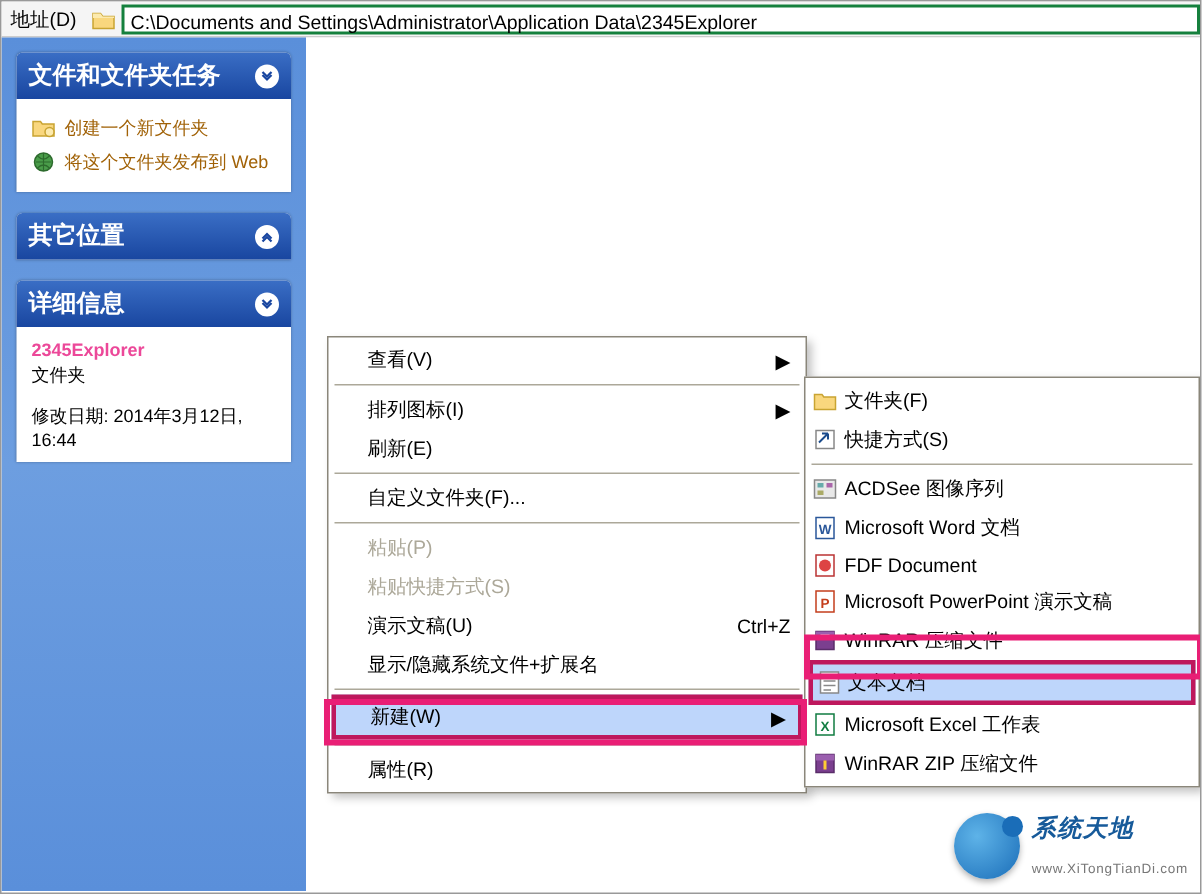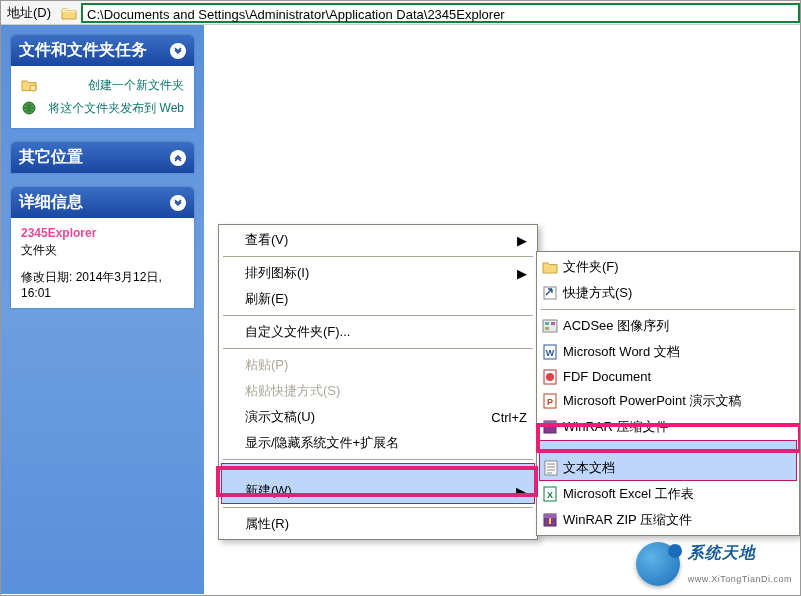--- a/index.html
+++ b/index.html
@@ -8,31 +8,31 @@
 .addr-label { padding: 0 6px; font-size: 13px; }
 .addr-folder-icon { width: 16px; height: 14px; margin: 0 4px; }
 .addr-path { flex: 1; font-size: 13px; padding: 2px 4px; background: #fff; border: 2px solid #15803d; height: 20px; }
 .main { display: flex; height: calc(100% - 25px); }
 .sidebar { width: 203px; background: linear-gradient(to bottom, #5a8fda, #6d9ee0 50%, #5a8fda); padding: 10px 10px; }
 .panel { background: #fff; border-radius: 4px 4px 0 0; margin-bottom: 14px; box-shadow: 0 0 2px rgba(0,0,0,0.3); }
 .panel-head { background: linear-gradient(to bottom, #3a6ec5, #1946a0); color: #fff; font-weight: bold; font-size: 16px; padding: 5px 8px; border-radius: 4px 4px 0 0; display: flex; justify-content: space-between; align-items: center; }
 .chev { width: 16px; height: 16px; border-radius: 50%; background: #fff; display: flex; align-items: center; justify-content: center; }
 .chev svg { width: 10px; height: 10px; }
 .panel-body { padding: 8px 10px; }
-.task-item { display: flex; align-items: flex-start; gap: 6px; padding: 3px 0; color: #0f766e; cursor: pointer; justify-content: space-between; }
+.task-item { display: flex; align-items: flex-start; gap: 6px; padding: 3px 0; color: #a16207; cursor: pointer; }
 .task-icon { width: 16px; height: 16px; flex-shrink: 0; }
 .detail-title { font-weight: bold; color: #ec4899; margin-bottom: 2px; }
 .detail-type { color: #000; margin-bottom: 10px; }
 .detail-date { color: #000; }
 .content { flex: 1; background: #fff; position: relative; }
 .ctx-menu { position: absolute; background: #fff; border: 1px solid #8a867a; box-shadow: 3px 3px 6px rgba(0,0,0,0.25); padding: 2px; font-size: 13px; }
 .ctx1 { left: 14px; top: 199px; width: 320px; }
 .ctx2 { left: 332px; top: 226px; width: 264px; }
 .mi { display: flex; align-items: center; padding: 4px 24px 4px 24px; position: relative; white-space: nowrap; }
-.mi-sel { background: #bed6fb; border: 1px solid #be185d; padding: 18px 23px 3px 23px; }
+.mi-sel { background: #bed6fb; border: 3px solid #be185d; padding: 3px 23px 3px 23px; }
 .mi-dis { color: #aca899; }
 .mi .arrow { position: absolute; right: 8px; }
 .mi .shortcut { position: absolute; right: 8px; }
 .mi-icon { position: absolute; left: 2px; width: 18px; height: 16px; }
 .sep { height: 1px; background: #aca899; margin: 3px 2px; }
 .highlight-box { position: absolute; border: 4px solid #e91e75; pointer-events: none; z-index: 10; }
 .hl1 { left: 12px; top: 441px; width: 322px; height: 31px; }
 .hl2 { left: 332px; top: 398px; width: 266px; height: 30px; }
 .watermark { position: absolute; right: 8px; bottom: 8px; display: flex; align-items: center; gap: 8px; }
 .wm-circle { width: 44px; height: 44px; border-radius: 50%; background: radial-gradient(circle at 35% 35%, #5eb3e8, #1a6db8); box-shadow: 0 2px 4px rgba(0,0,0,0.3); position:relative; }
@@ -102,21 +102,21 @@
         <span class="chev">
             <svg viewBox="0 0 10 10">
               <path d="M2 4l3 3 3-3" stroke="#1946a0" stroke-width="1.5" fill="none"></path>
               <path d="M2 2l3 3 3-3" stroke="#1946a0" stroke-width="1.5" fill="none"></path>
             </svg>
           </span>
       </div>
       <div class="panel-body">
         <div class="detail-title">2345Explorer</div>
         <div class="detail-type">文件夹</div>
-        <div class="detail-date">修改日期: 2014年3月12日, 16:01</div>
+        <div class="detail-date">修改日期: 2014年3月12日, 16:44</div>
       </div>
     </div>
 
   </div>
 
   <div class="content">
 
     <div class="ctx-menu ctx1" id="ctx1">
         <div class="mi">
           <span>查看(V)</span>

